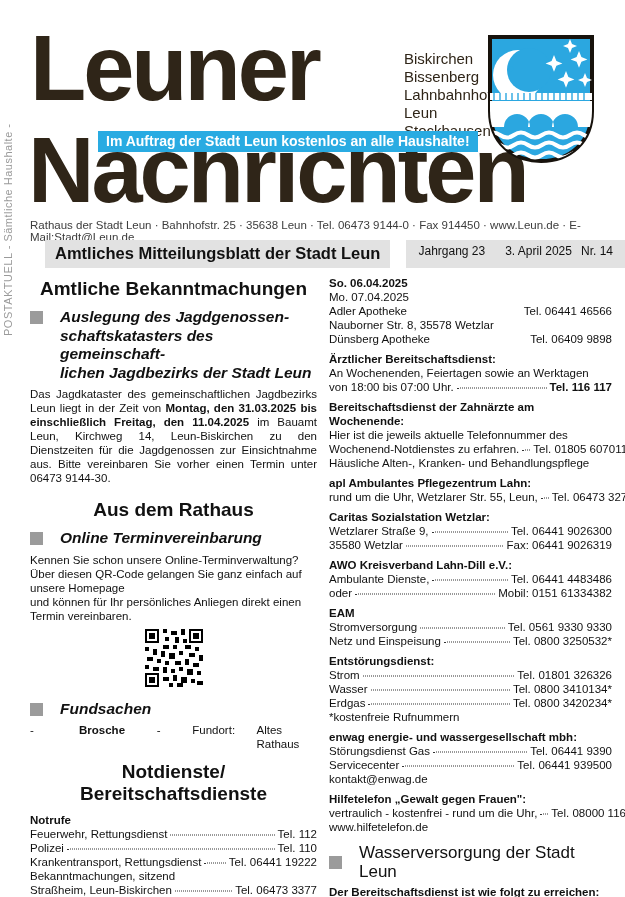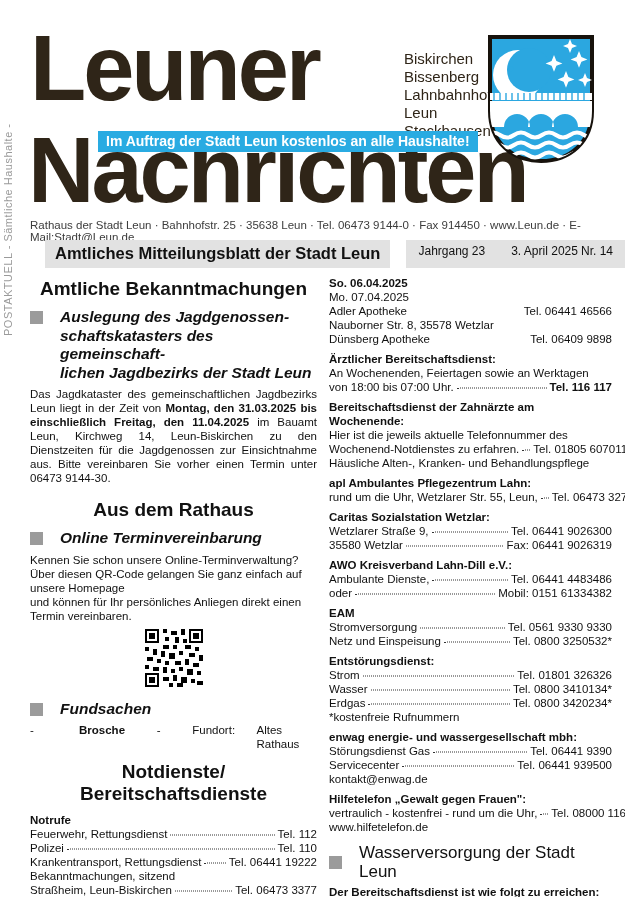--- a/index.html
+++ b/index.html
@@ -23,21 +23,21 @@
           font-size:14px;font-weight:bold;padding:2px 8px 3px;z-index:5;white-space:nowrap;}
   .coa{position:absolute;left:484px;top:31px;}
   .addr{position:absolute;left:30px;top:219px;width:580px;font-size:11.5px;color:#3c3c3c;}
 
   
   .issuebar{position:absolute;left:30px;top:240px;width:580px;display:flex;padding-left:15px;}
   .pubbox{background:#e2e2e2;padding:4px 10px 5px;font-size:16.5px;font-weight:bold;
           color:#111;white-space:nowrap;}
   .issuebox{background:#e2e2e2;margin-left:16px;flex:1;display:flex;
             padding:4px 12px;font-size:12px;color:#111;}
-  .issuebox .date{margin-left:26px;}
+  .issuebox .date{margin-left:20px;}
   .issuebox .no{margin-left:auto;}
 
   
   .cols{position:absolute;left:30px;top:276px;width:582px;display:grid;
         grid-template-columns:287px 283px;column-gap:12px;}
   .col{font-size:11.5px;line-height:14px;}
 
   h1.secmain{font-size:19px;font-weight:bold;text-align:center;margin:2px 0 8px;line-height:22px;}
   .sec-h{display:flex;align-items:flex-start;margin:6px 0 5px;font-style:italic;}
   .sq{width:13px;height:13px;background:#9b9b9b;flex:none;margin-top:3px;margin-right:17px;}

